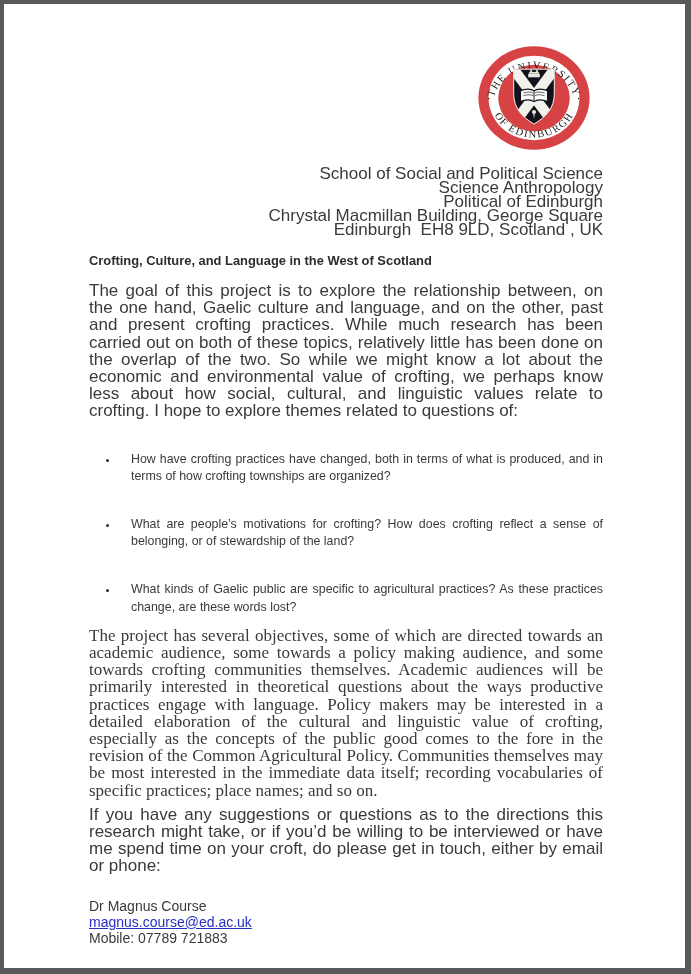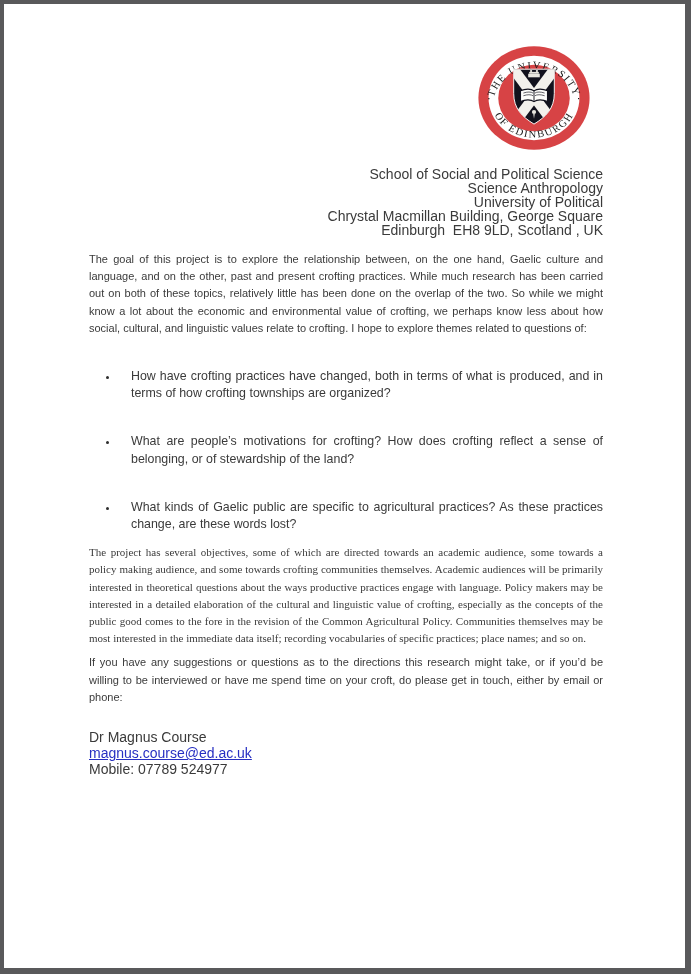--- a/index.html
+++ b/index.html
@@ -18,34 +18,34 @@
   .logo{
     position:absolute;
     top:40px;left:472px;
     width:116px;height:108px;
   }
   .content{
     padding:163px 82px 0 85px;
   }
   .address{
     text-align:right;
-    font-size:14px;
+    font-size:17px;
     line-height:14px;
     color:#3a3a3a;
   }
   .address div{white-space:pre-wrap;}
   .doc-title{
     margin:16px 0 0 0;
     font-size:12.9px;
     font-weight:700;
     color:#2d2d2d;
   }
   .para{
     margin:14px 0 0 0;
-    font-size:11px;
+    font-size:17px;
     line-height:17.2px;
     text-align:justify;
   }
   .para.tight{margin-top:7px;}
   .para.mid{margin-top:11px;font-family:Liberation Serif, serif;}
   ul.bullets{
     margin:8px 0 0 0;
     padding:0 0 0 30px;
     list-style:disc outside;
   }
@@ -114,41 +114,42 @@
         <path d="M59.2,77.5 h1.6 l-0.8,5.5 z"></path>
       </g>
     </svg>
   </div>
 
   <div class="content">
 
     <div class="address">
       <div>School of Social and Political Science</div>
       <div>Science Anthropology</div>
-      <div>University of Political</div>
+      <div>Political of Edinburgh</div>
       <div>Chrystal Macmillan Building, George Square</div>
       <div>Edinburgh  EH8 9LD, Scotland , UK</div>
     </div>
 
+    <h1 class="doc-title">Crofting, Culture, and Language in the West of Scotland</h1>
 
     <p class="para">The goal of this project is to explore the relationship between, on the one hand, Gaelic culture and language, and on the other, past and present crofting practices. While much research has been carried out on both of these topics, relatively little has been done on the overlap of the two. So while we might know a lot about the economic and environmental value of crofting, we perhaps know less about how social, cultural, and linguistic values relate to crofting. I hope to explore themes related to questions of:</p>
 
     <ul class="bullets">
       <li>How have crofting practices have changed, both in terms of what is produced, and in terms of how crofting townships are organized?</li>
       <li>What are people’s motivations for crofting? How does crofting reflect a sense of belonging, or of stewardship of the land?</li>
       <li>What kinds of Gaelic public are specific to agricultural practices? As these practices change, are these words lost?</li>
     </ul>
 
 
     <p class="para mid">The project has several objectives, some of which are directed towards an academic audience, some towards a policy making audience, and some towards crofting communities themselves. Academic audiences will be primarily interested in theoretical questions about the ways productive practices engage with language. Policy makers may be interested in a detailed elaboration of the cultural and linguistic value of crofting, especially as the concepts of the public good comes to the fore in the revision of the Common Agricultural Policy. Communities themselves may be most interested in the immediate data itself; recording vocabularies of specific practices; place names; and so on.</p>
 
     <p class="para tight">If you have any suggestions or questions as to the directions this research might take, or if you’d be willing to be interviewed or have me spend time on your croft, do please get in touch, either by email or phone:</p>
 
     <div class="contact">
       <div>Dr Magnus Course</div>
       <div>
         <a href="#">magnus.course@ed.ac.uk</a>
       </div>
-      <div>Mobile: 07789 524977</div>
+      <div>Mobile: 07789 721883</div>
     </div>
 
   </div>
 </div>
 
 </body></html>

